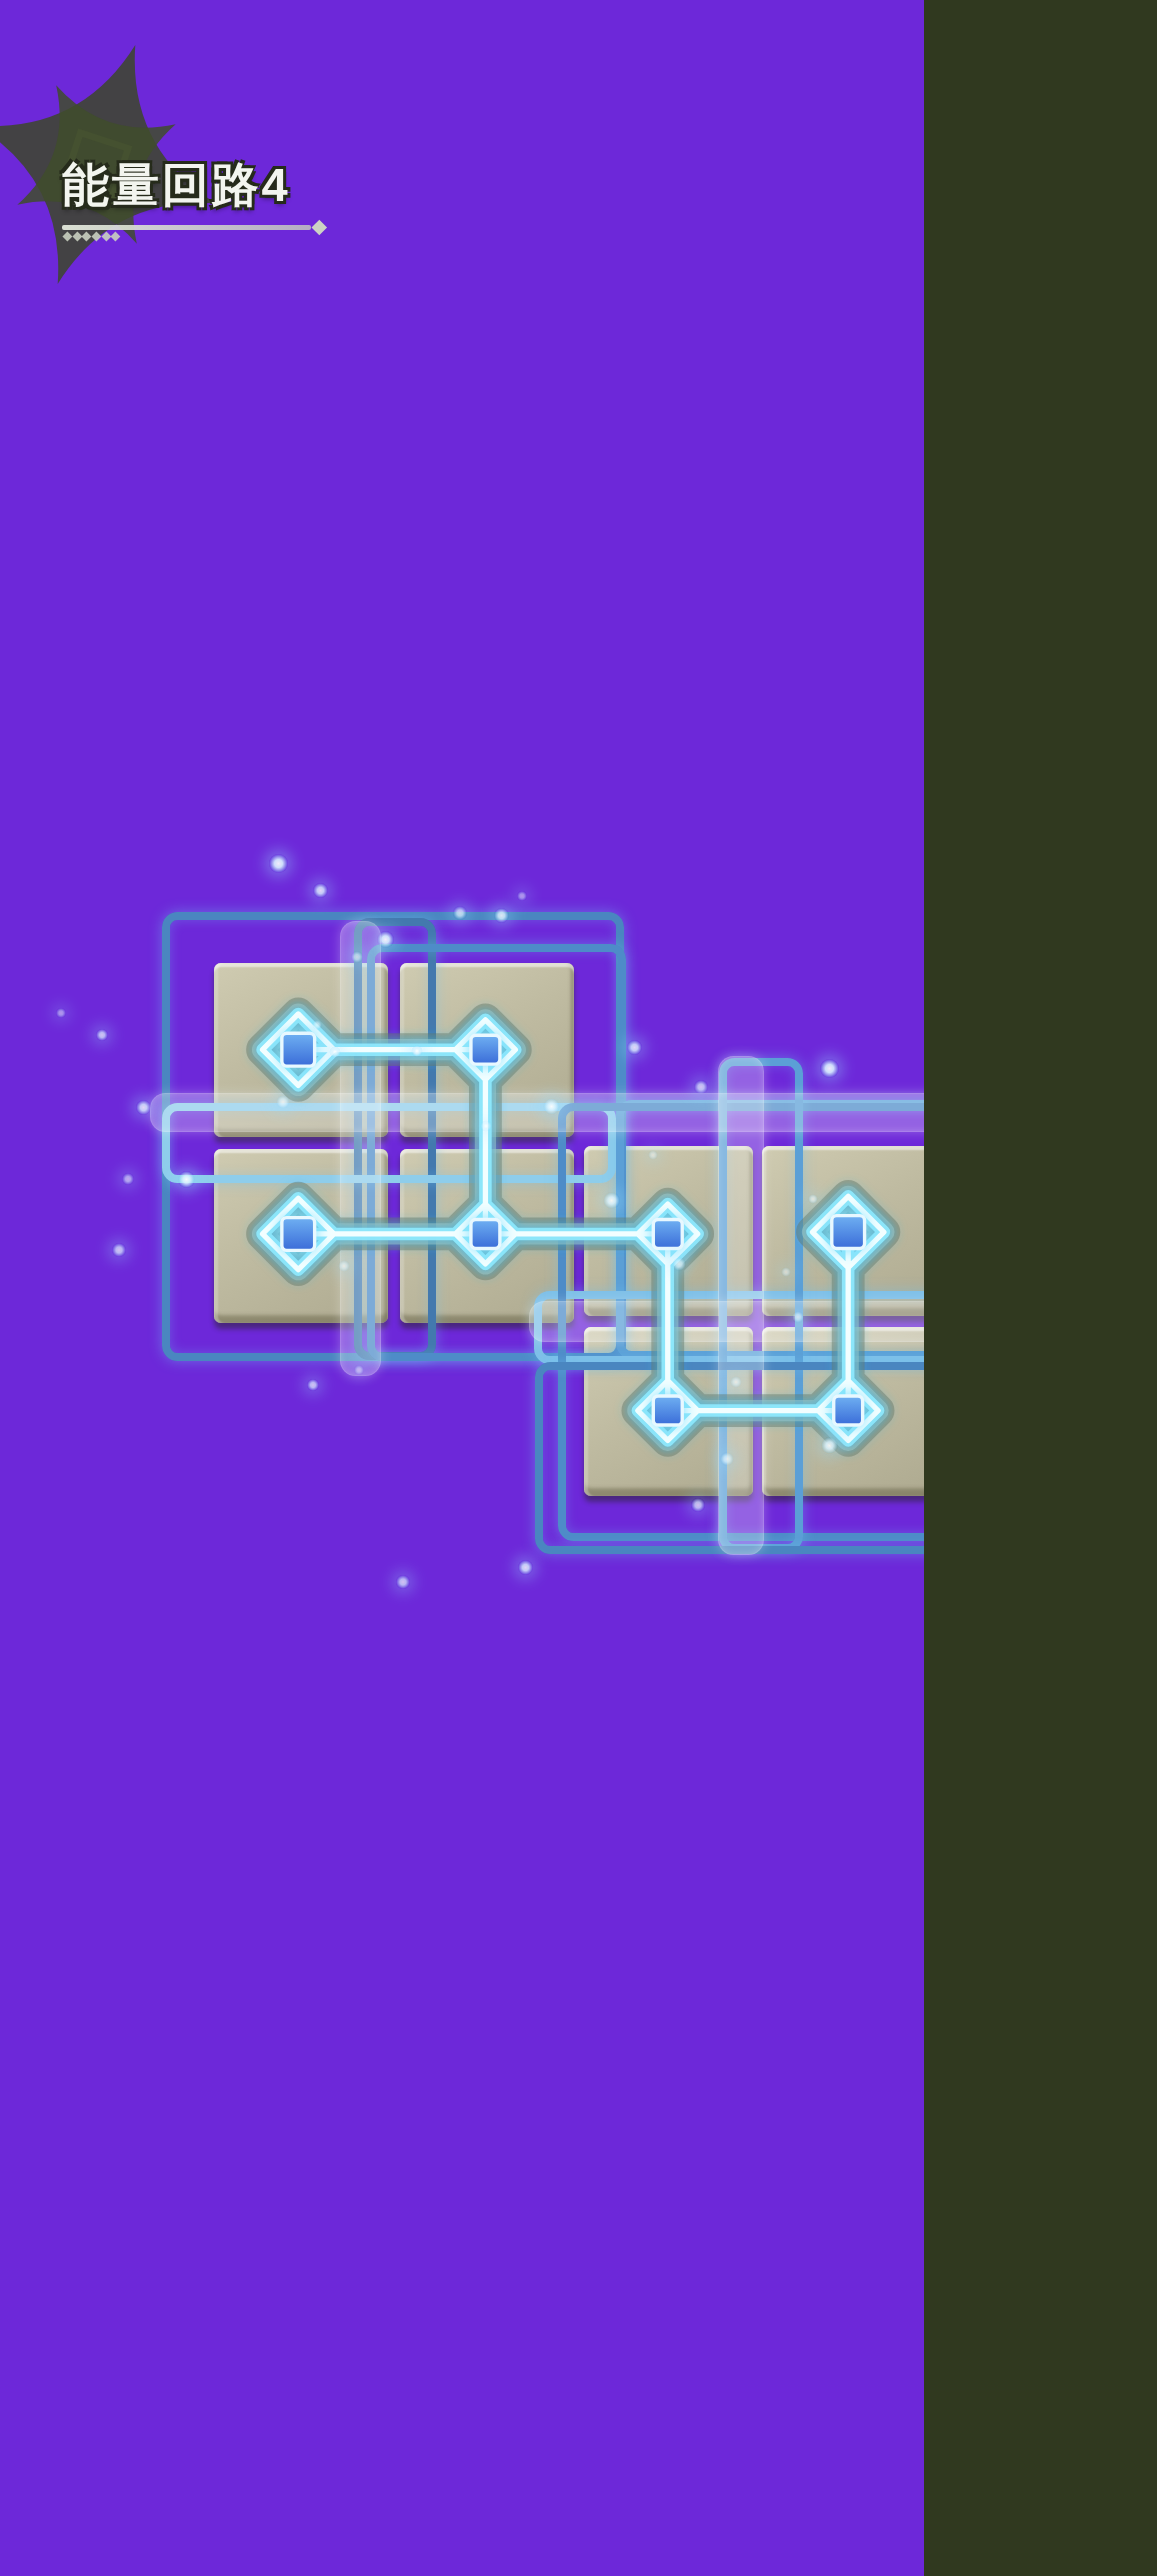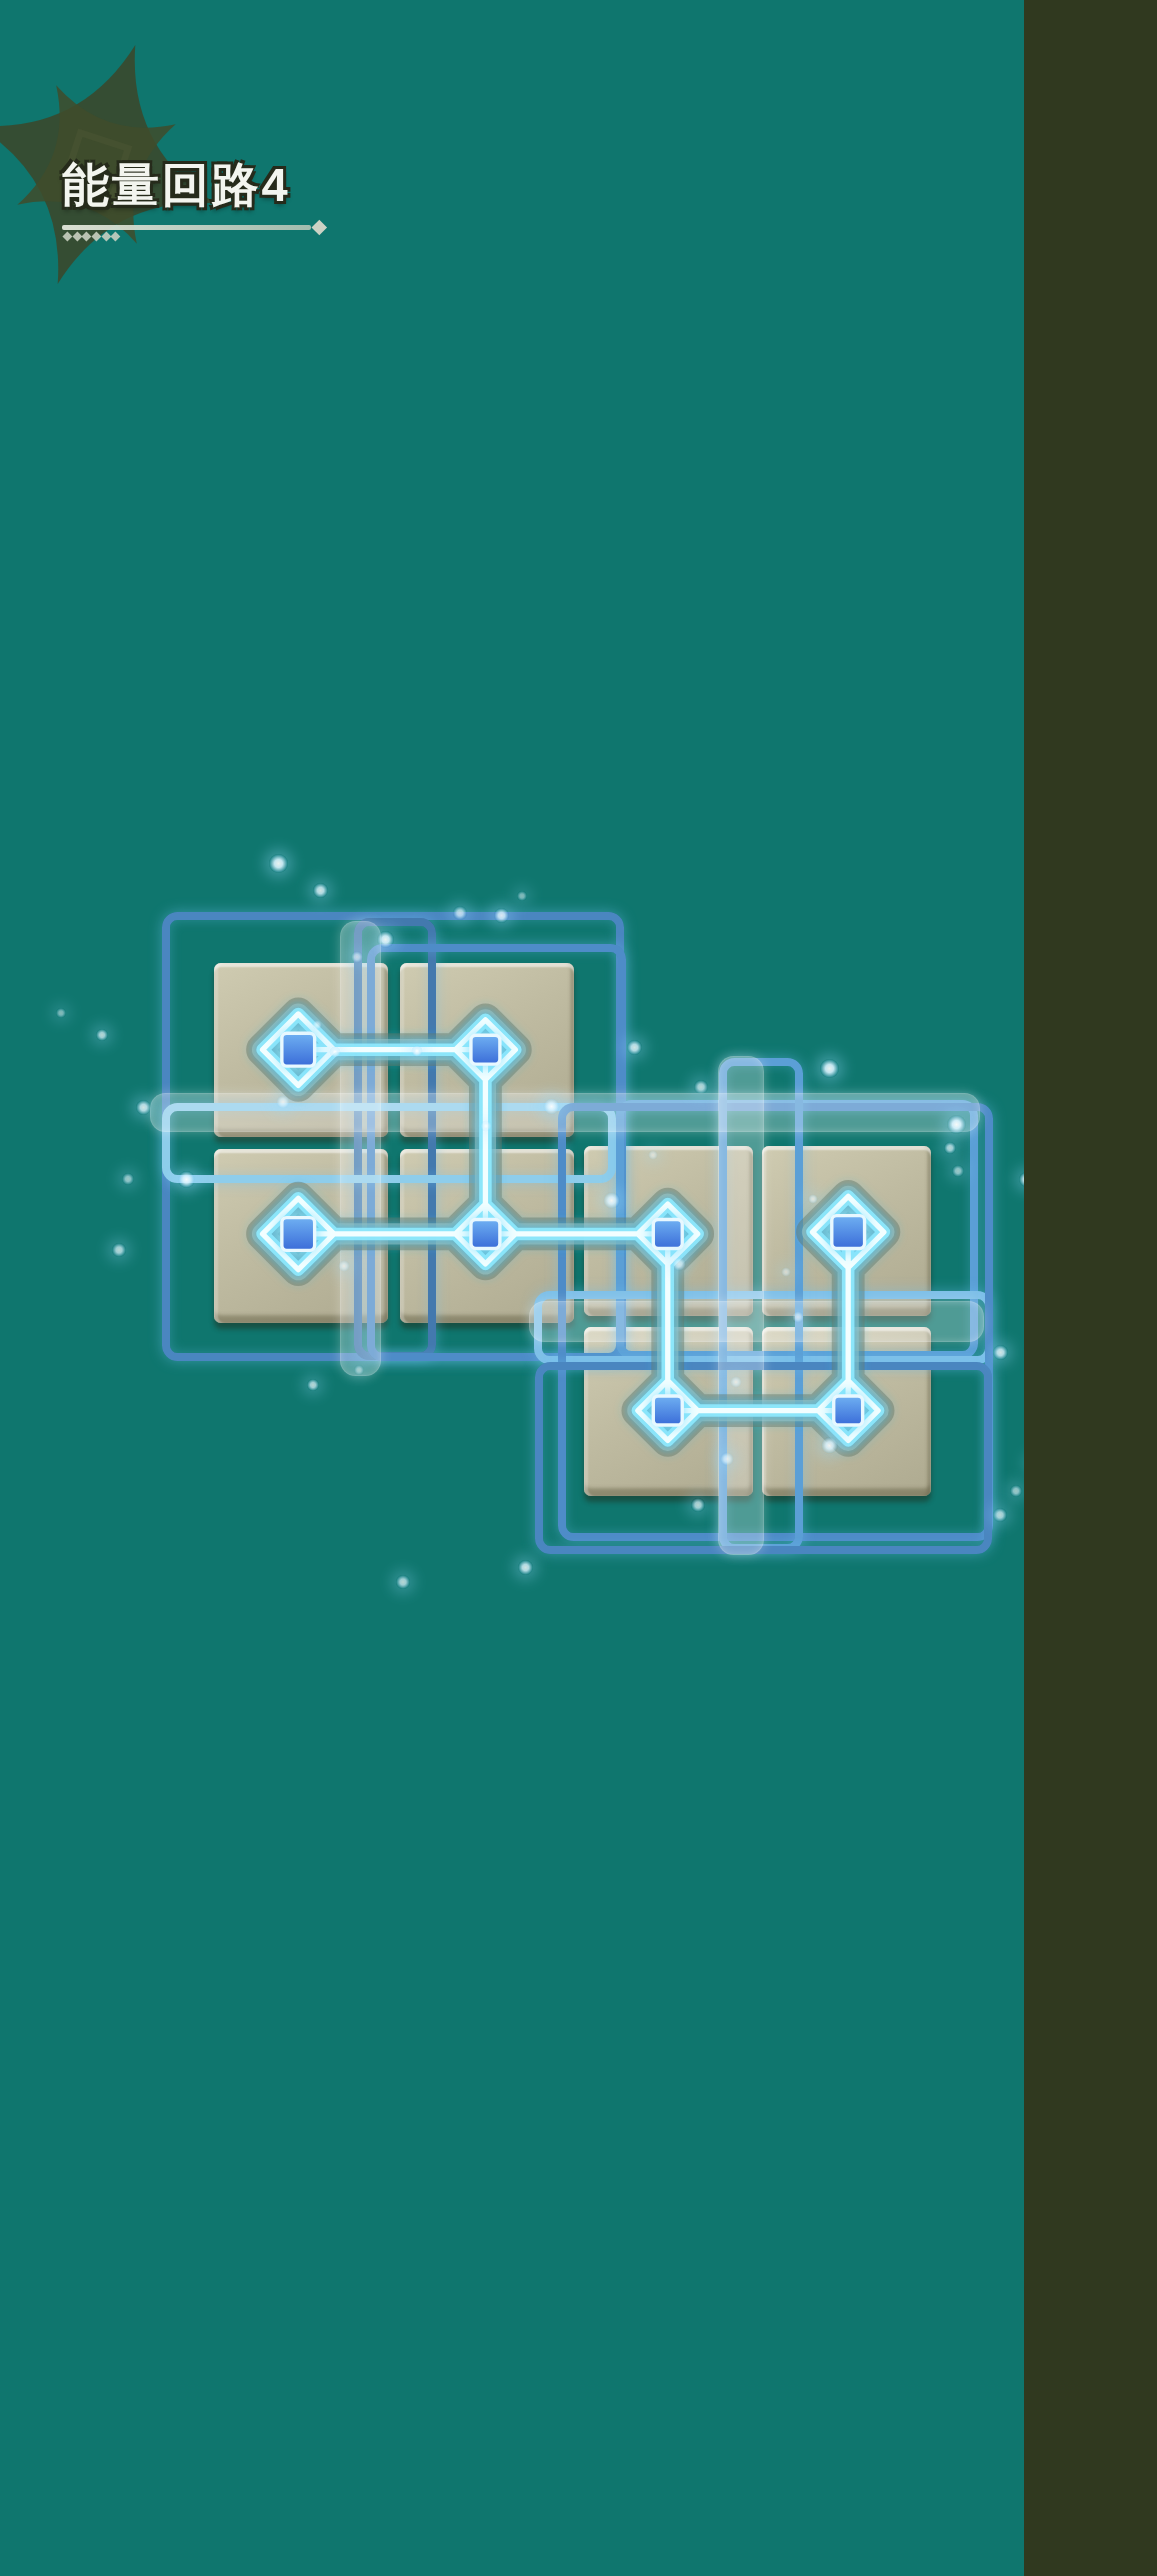--- a/index.html
+++ b/index.html
@@ -1,17 +1,17 @@
 <!DOCTYPE html>
 <html><head>
 <meta charset="utf-8">
 <style>
   html,body{margin:0;padding:0;background:#30391f;}
-  #screen{position:relative;width:1024px;height:2576px;overflow:hidden;
-          background:#0f766e;font-family:"Liberation Sans","DejaVu Sans",sans-serif;}
+  #screen{position:relative;width:924px;height:2576px;overflow:hidden;
+          background:#6d28d9;font-family:"Liberation Sans","DejaVu Sans",sans-serif;}
   
   #emblem{position:absolute;left:-58px;top:9.6px;width:309px;height:309px;}
   .hdr{position:absolute;left:62px;top:154px;width:405px;}
   .title{margin:0;font-size:47px;font-weight:bold;letter-spacing:2.9px;color:#f3f5ef;
          text-shadow:-2.9px -2.9px 0 #262b1b, 2.9px -2.9px 0 #262b1b, -2.9px 2.9px 0 #262b1b,
                       2.9px 2.9px 0 #262b1b, 0 3.9px 4.8px rgba(0,0,0,.45);}
   .underline{position:absolute;left:0;top:71px;width:249px;height:4.8px;border-radius:1.9px;
          background:linear-gradient(to right,rgba(226,231,219,.95),rgba(199,206,190,.8));}
   .u-diamond{position:absolute;right:-13.5px;top:-2.9px;width:10.6px;height:10.6px;
          background:#ccd2c4;transform:rotate(45deg);}

